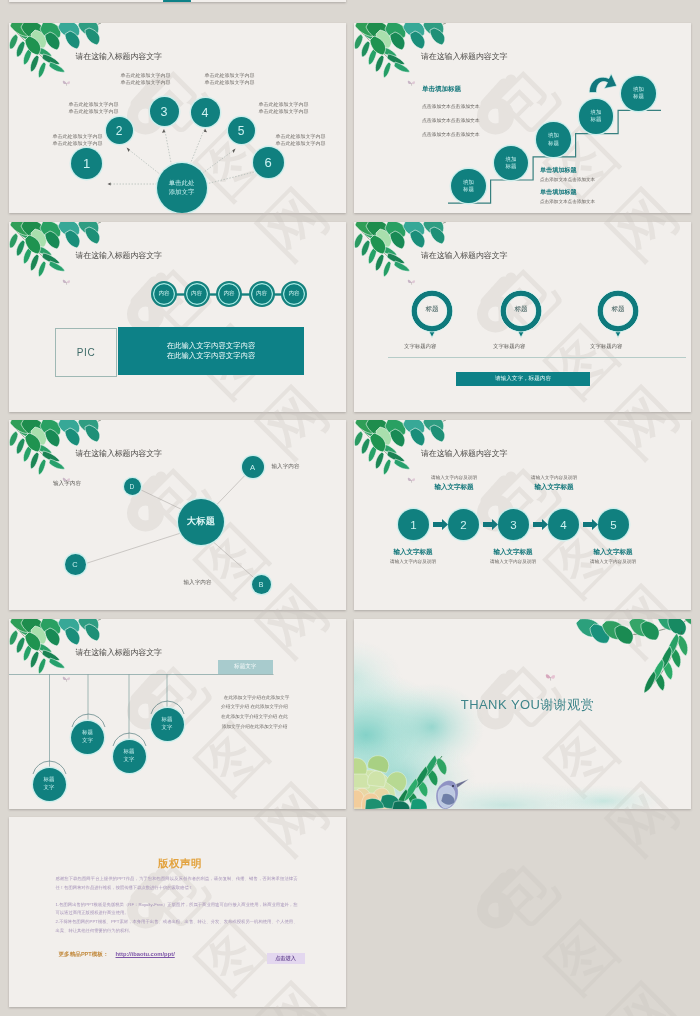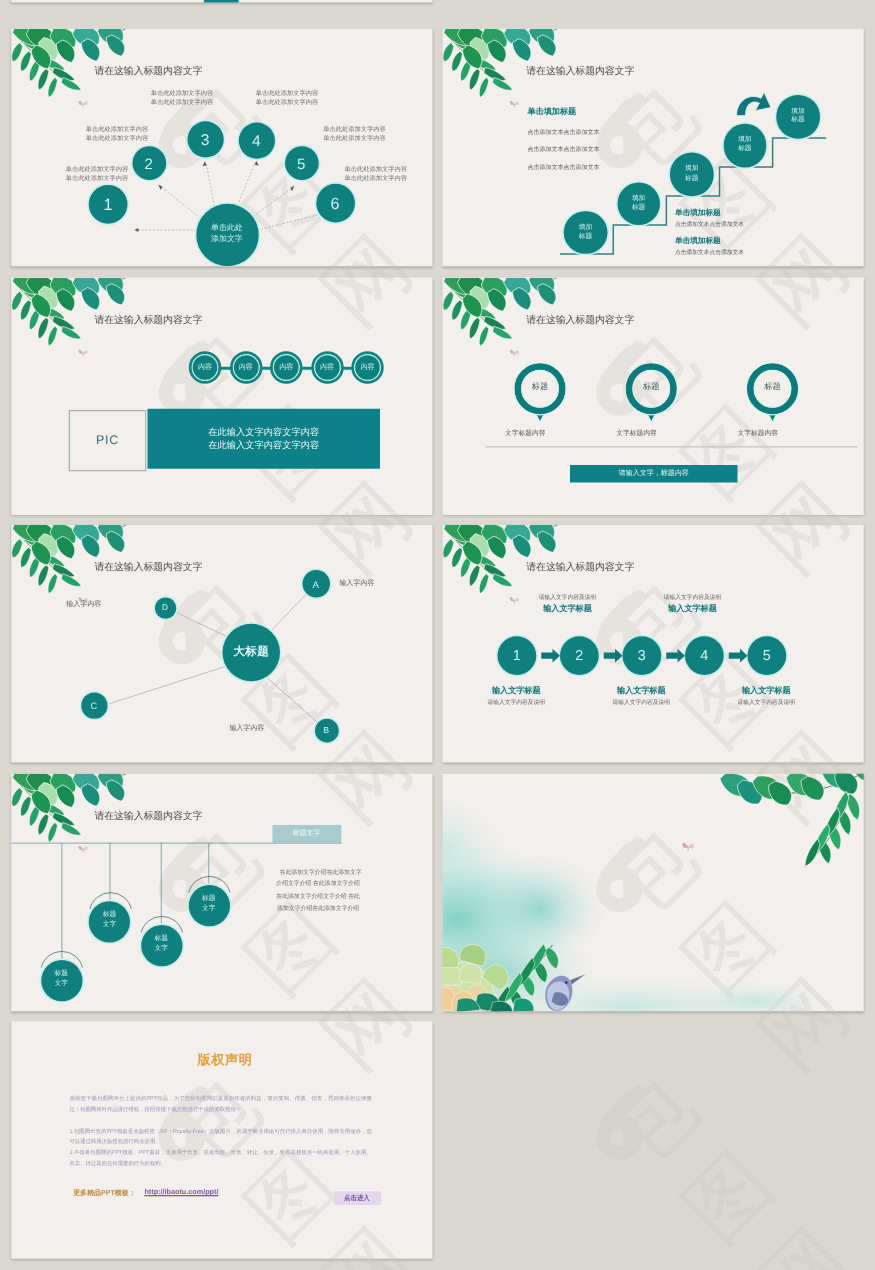--- a/index.html
+++ b/index.html
@@ -746,30 +746,32 @@
       </g>
       <g stroke="#f2fbf5" stroke-width="0.3">
         <path d="M98 30 C 105 26 111 30 112 38 C 113 47 108 55 101 57 C 94 58 90 52 90 44 C 90 36 95 32 98 30Z" fill="#8f93c4"></path>
         <path d="M99 34 C 105 32 109 37 109 43 C 109 51 104 56 99 56 C 94 55 92 49 92 43 C 92 37 96 35 99 34Z" fill="#bcc8e2"></path>
         <path d="M110 32 L123 27 L111 36Z" fill="#6c6f92"></path>
         <path d="M97 42 C 103 40 109 44 109 50 C 105 55 98 53 95 49Z" fill="#6f7fa8"></path>
         <circle cx="107" cy="34" r="1" fill="#2b2f45" stroke="none"></circle>
       </g>
     </svg>
 
+    <div style="position:absolute;left:5px;top:77px;width:337px;text-align:center;font-size:13px;
+                color:#3d8489;letter-spacing:.45px;">THANK YOU谢谢观赏</div>
 
     <svg style="position:absolute;left:191px;top:53px;width:11px;height:11px" viewBox="0 0 11 11">
       <path d="M5.5 5.5 C 3 1 0 1.5 1 4.5 C 1.8 7 4 6.8 5.5 5.5Z" fill="#d7a8bd"></path>
       <path d="M5.5 5.5 C 8 1.8 10.8 2.4 9.8 5.2 C 9 7.4 7 7 5.5 5.5Z" fill="#e6c3d2"></path>
       <path d="M5.4 5 L5.6 8.6" stroke="#9b8e98" stroke-width="0.45"></path>
     </svg>
   </div>
 
   <div class="slide" id="s9" style="left:8.5px;top:817px;">
-    <div style="position:absolute;left:3px;top:24px;width:337px;text-align:center;font-size:10.5px;
+    <div style="position:absolute;left:3px;top:40px;width:337px;text-align:center;font-size:10.5px;
                 color:#e2a13c;font-weight:bold;letter-spacing:.5px;">版权声明</div>
 
     <div style="position:absolute;left:47px;top:58px;width:242px;font-size:4.3px;color:#a491b8;
                 line-height:8.6px;text-align:justify;">
       <div>感谢您下载包图网平台上提供的PPT作品，为了您和包图网以及原创作者的利益，请勿复制、传播、销售，否则将承担法律责任！包图网将对作品进行维权，按照传播下载次数进行十倍的索取赔偿！</div>
       <div style="height:8.6px"></div>
       <div>1.包图网出售的PPT模板是免版税类（RF：Royalty-Free）正版图片，所属于商业用途可自行接入商业使用，除商业用途外，您可以通过商用正版授权进行商业使用。</div>
       <div>2.不得将包图网的PPT模板、PPT素材，本身用于出售、或者出租、出售、转让、分发、发布或授权另一机构使用、个人使用、出卖、转让其他任何需要的行为的权利。</div>
     </div>
 

